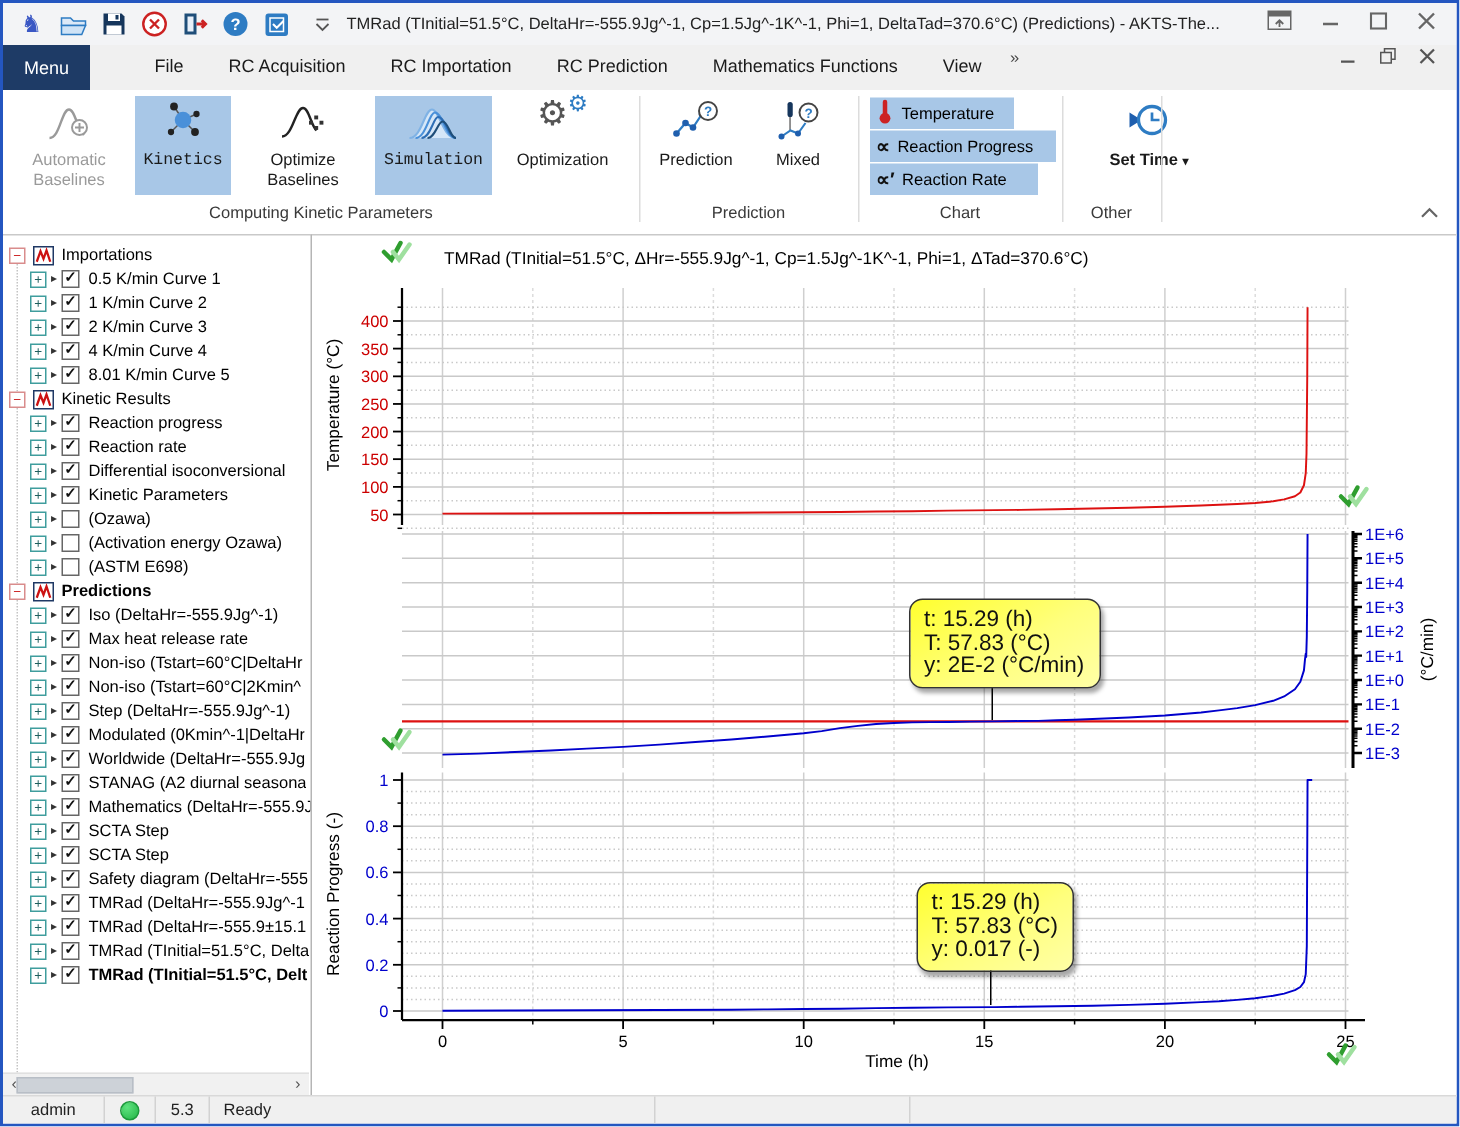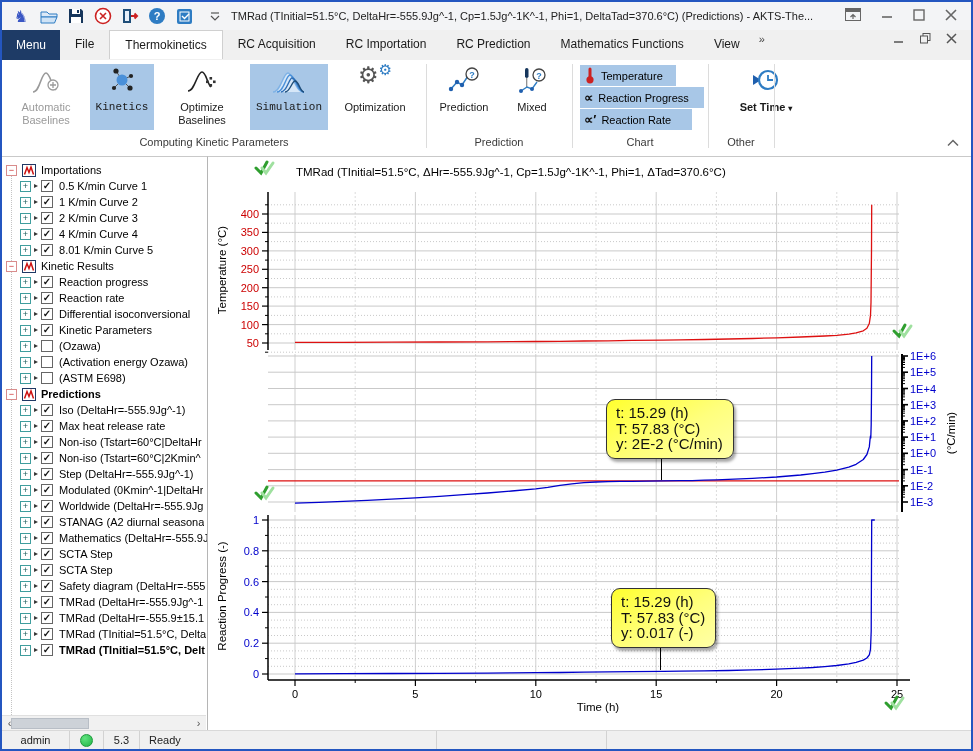--- a/index.html
+++ b/index.html
@@ -8,21 +8,21 @@
   
   .titlebar{position:absolute;left:0;top:0;right:0;height:28px;background:#f3f4f6;display:flex;align-items:center;padding-left:6px;box-sizing:border-box;}
   .tico{display:inline-flex;align-items:center;justify-content:center;width:24px;height:24px;margin-right:3px;}
   .appicon{font-size:16px;color:#3a57c4;width:26px;}
   .qa-arrow{width:16px;margin:0 4px 0 8px;}
   .wtitle{font-size:11px;color:#222;white-space:nowrap;overflow:hidden;flex:1;margin-left:4px;}
   .winbtns{display:flex;align-items:center;gap:20px;padding:0 14px 0 8px;}
   
   .menubar{position:absolute;left:0;top:28px;right:0;height:30px;background:#f0f0f0;display:flex;align-items:flex-start;}
   .menu-btn{width:58px;background:#1e3b66;color:#fff;text-align:center;line-height:30px;font-size:12px;cursor:default;}
-  .tabs{display:flex;}
+  .tabs{display:flex;padding-left:28px;}
   .tab{padding:0 15px;line-height:29px;font-size:12px;color:#1a1a1a;}
   .tab.active{background:#fff;border:1px solid #d0d0d0;border-bottom:none;line-height:28px;}
   .overflow{font-size:11px;color:#444;align-self:flex-start;margin:3px 0 0 4px;}
   .mdi{margin-left:auto;display:flex;align-items:center;gap:16px;padding-right:14px;}
   
   .ribbon{position:absolute;left:0;top:58px;right:0;height:96px;background:#fff;border-bottom:1px solid #d5d5d5;}
   .rbtn{position:absolute;top:4px;height:66px;text-align:center;font-size:11px;line-height:13px;color:#1a1a1a;padding-top:2px;box-sizing:border-box;}
   .rbtn .ricon{display:block;height:34px;margin-bottom:1px;}
   .rbtn.active{background:#a8c7e7;font-family:Liberation Mono, monospace;}
   .rbtn.disabled{color:#9a9a9a;}
@@ -127,21 +127,20 @@
       <span><svg width="12" height="12">
             <path d="M1,1 L11,11 M11,1 L1,11" stroke="#666" stroke-width="1.6"></path>
           </svg></span>
     </span>
   </div>
 
   <div class="menubar">
     <div class="menu-btn">Menu</div>
     <div class="tabs" id="tabs">
         <div class="tab">File</div>
-        <div class="tab active">Thermokinetics</div>
         <div class="tab">RC Acquisition</div>
         <div class="tab">RC Importation</div>
         <div class="tab">RC Prediction</div>
         <div class="tab">Mathematics Functions</div>
         <div class="tab">View</div>
       </div>
     <span class="overflow">»</span>
     <div class="mdi">
       <span><svg width="10" height="10">
             <line x1="0" y1="8" x2="9" y2="8" stroke="#555" stroke-width="1.5"></line>

